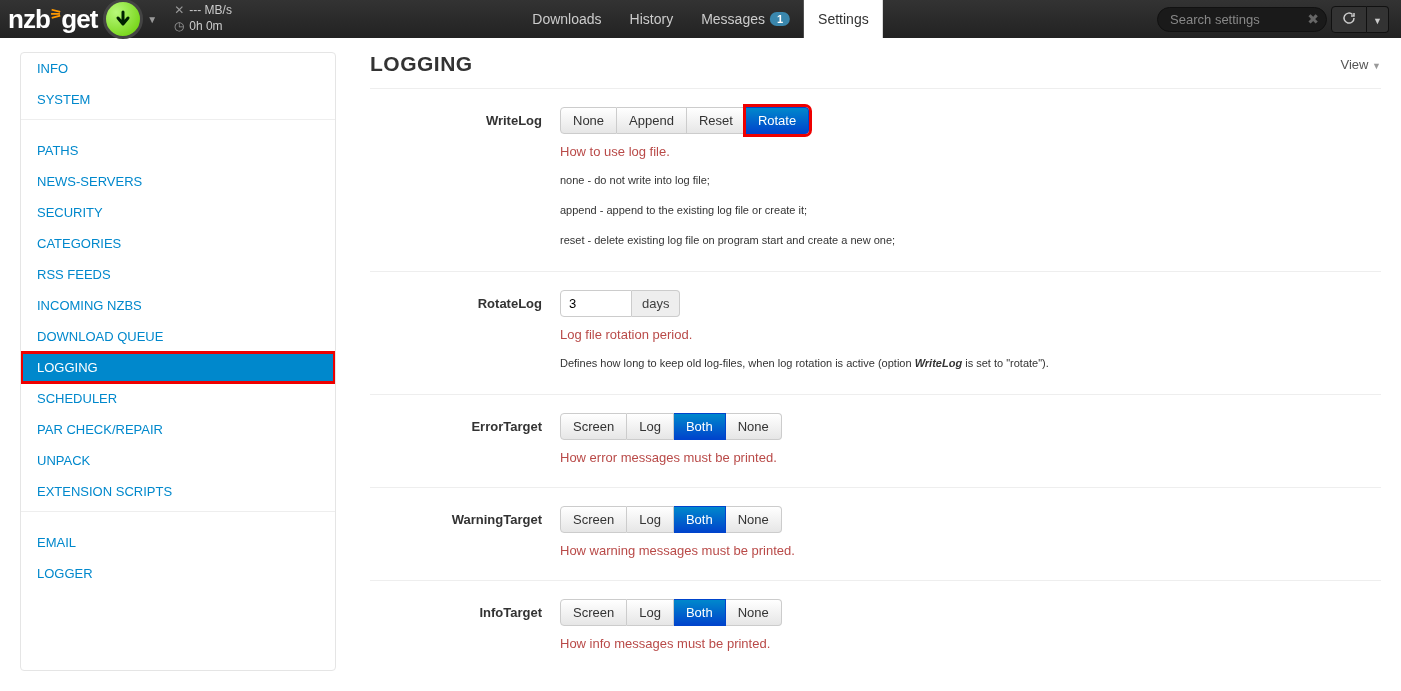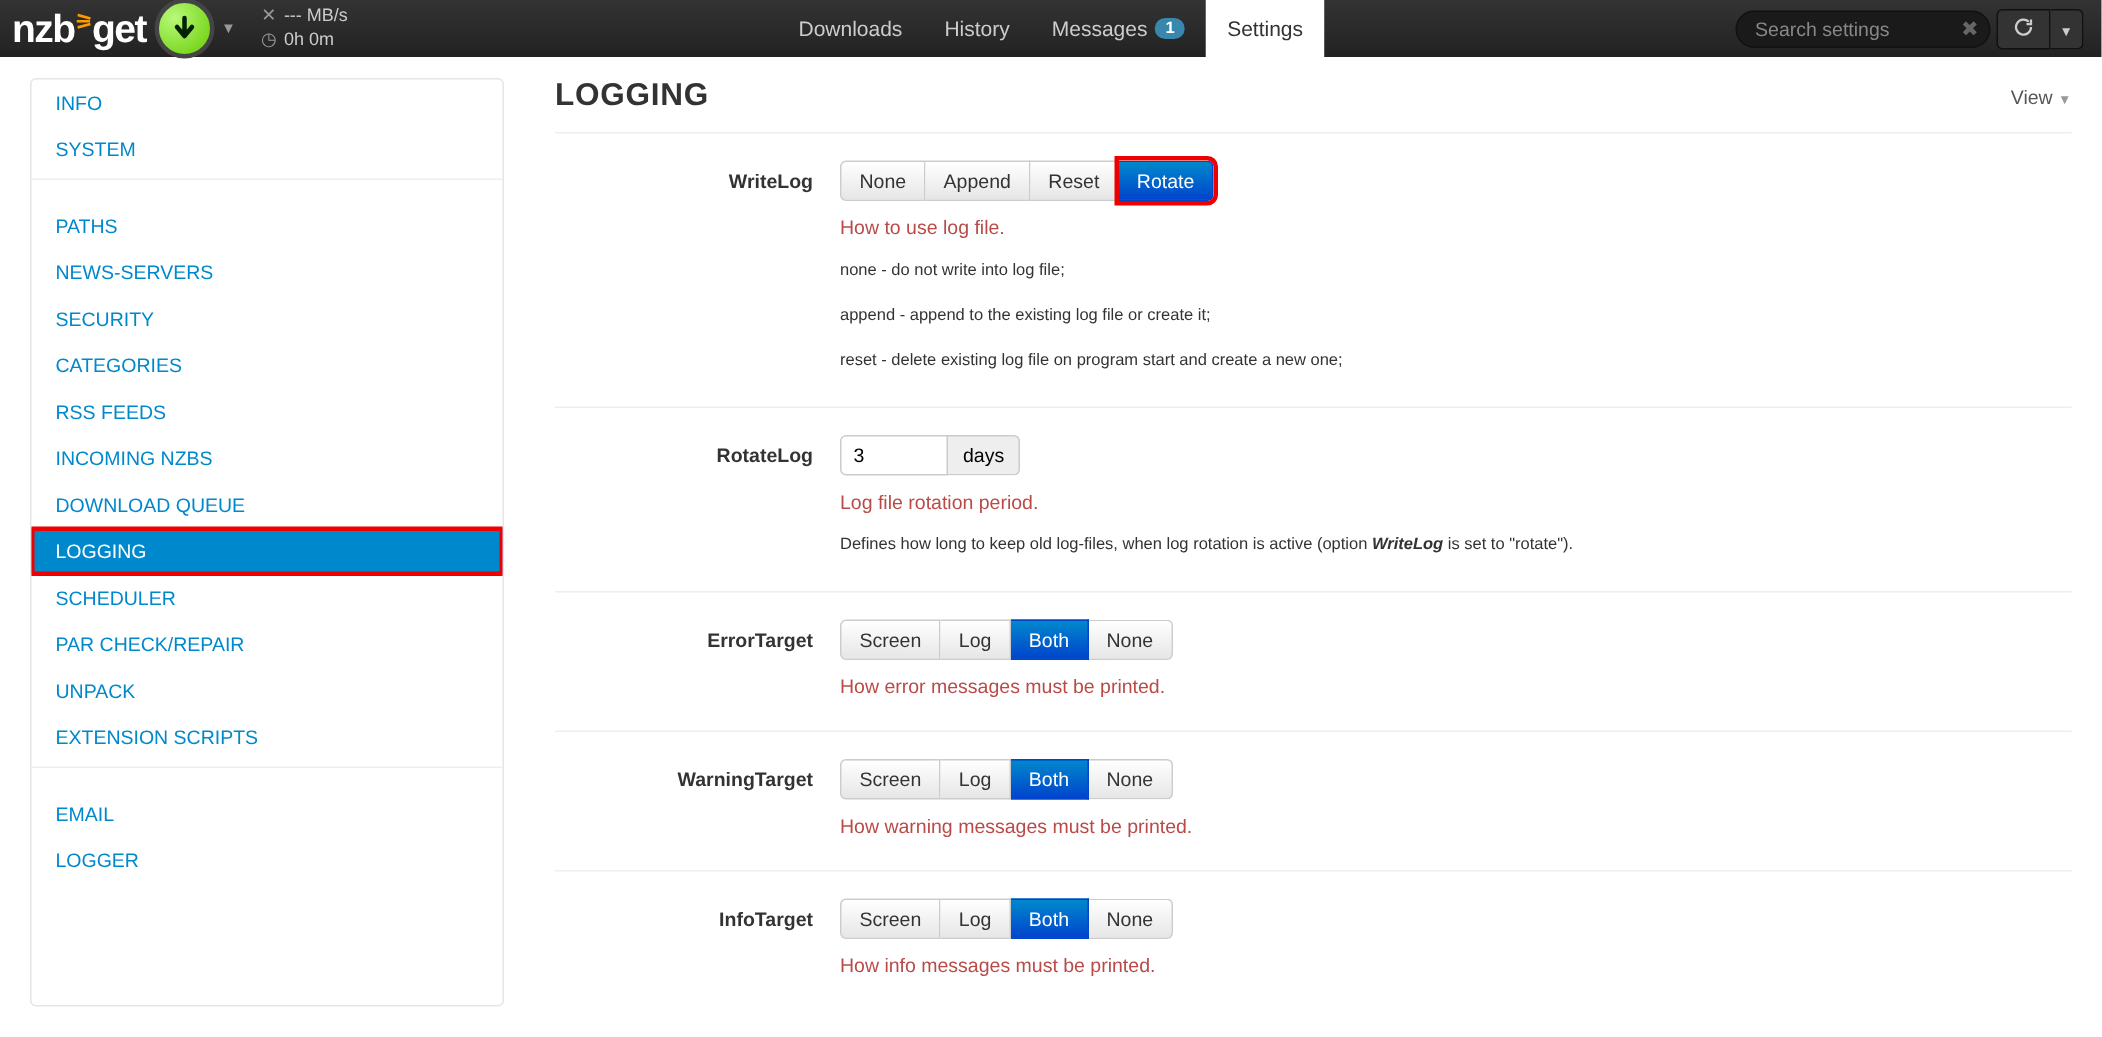--- a/index.html
+++ b/index.html
@@ -62,21 +62,21 @@
 .btn.active { background: #006dcc; background-image: linear-gradient(#08c, #04c); color: #fff; border-color: #04c; }
 .btn.highlighted { outline: 3px solid #e00; outline-offset: 0; position: relative; z-index: 2; border-radius: 0 4px 4px 0; }
 .help-link { color: #b94a48; font-size: 13px; margin-top: 10px; display: block; }
 .help-text { color: #333; font-size: 11px; margin-top: 14px; line-height: 1.45; }
 .help-text p { margin-bottom: 14px; }
 .help-text p:last-child { margin-bottom: 0; }
 .opt-ref { font-weight: bold; font-style: italic; }
 
 .input-append { display: inline-flex; }
 .input-append input { border: 1px solid #ccc; border-radius: 4px 0 0 4px; padding: 5px 8px; font-size: 13px; width: 72px; }
-.input-append .addon { border: 1px solid #ccc; border-left: none; background: #eee; padding: 5px 10px; font-size: 13px; border-radius: 0 4px 4px 0; color: #000000; }
+.input-append .addon { border: 1px solid #ccc; border-left: none; background: #eee; padding: 5px 10px; font-size: 13px; border-radius: 0 4px 4px 0; color: #404040; }
 </style>
 </head>
 <body>
 
 <div class="topbar">
   <div class="logo-area">
     <span class="logo">
       <span class="n1">n</span><span class="z">z</span><span class="b">b</span><span class="wifi">⚞</span><span class="get">get</span>
     </span>
     <span class="play-btn">

